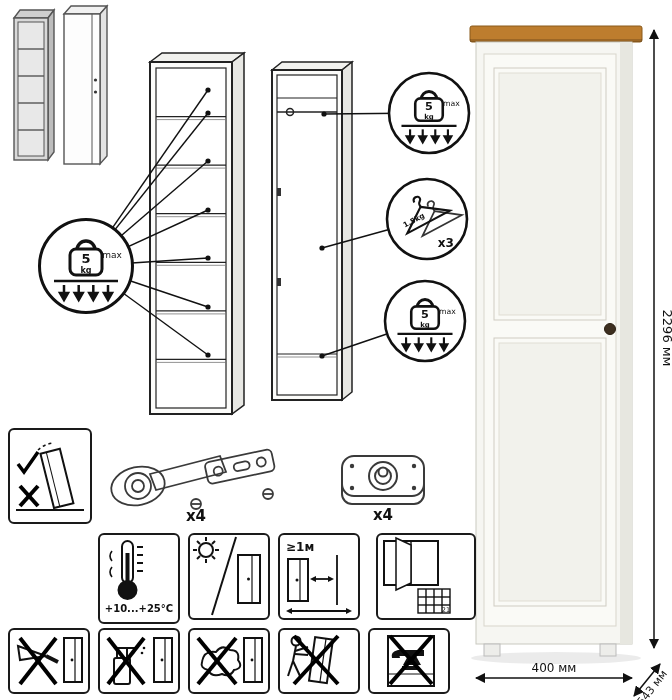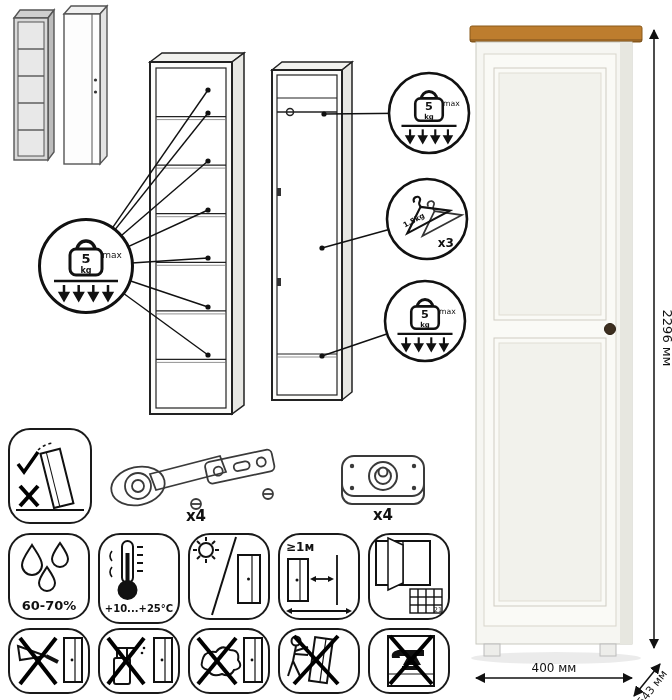--- a/index.html
+++ b/index.html
@@ -1,21 +1,21 @@
 <!DOCTYPE html>
 <html><head>
 <meta charset="utf-8">
 <style>
   html,body{margin:0;padding:0;background:#fff;}
   #sheet{position:relative;width:672px;height:700px;background:#fff;overflow:hidden;
          font-family:"DejaVu Sans",sans-serif;}
   svg{display:block;}
   svg text{font-family:"DejaVu Sans",sans-serif;fill:#111;}
   .abs{position:absolute;}
-  .box{position:absolute;box-sizing:border-box;border:2px solid #1a1a1a;border-radius:22px;background:#fff;}
+  .box{position:absolute;box-sizing:border-box;border:2px solid #1a1a1a;border-radius:6px;background:#fff;}
   .nobox{position:absolute;text-align:right;}
 </style>
 </head>
 <body>
 
 <div id="sheet">
 
   <svg class="abs" style="left:0;top:0" width="672" height="700" viewBox="0 0 672 700">
 
     <defs>
@@ -234,30 +234,20 @@
         <circle cx="34" cy="58" r="2.2" fill="#3a3a3a" stroke="none"></circle>
           <circle cx="96" cy="58" r="2.2" fill="#3a3a3a" stroke="none"></circle>
         <circle cx="65" cy="46" r="14"></circle>
           <circle cx="65" cy="46" r="8"></circle>
           <circle cx="65" cy="42" r="4.5"></circle>
       </g>
       <text x="65" y="90" font-size="15" font-weight="bold" text-anchor="middle" stroke="none" fill="#111">x4</text>
     </svg>
   </div>
 
-  <div class="box" style="left:8px;top:533px;width:82px;height:87px">
-    <svg width="78" height="83" viewBox="0 0 78 83" fill="#fff" stroke="#111" stroke-width="2">
-      <g>
-        <path d="M22,10 C27,18 32,24 32,30 a10,10 0 1 1 -20,0 C12,24 17,18 22,10 Z"></path>
-        <path d="M50,8 C54,14 58,19 58,24 a8,8 0 1 1 -16,0 C42,19 46,14 50,8 Z"></path>
-        <path d="M37,32 C41,38 45,43 45,48 a8,8 0 1 1 -16,0 C29,43 33,38 37,32 Z"></path>
-      </g>
-      <text x="39" y="75" font-size="13" font-weight="bold" text-anchor="middle" stroke="none" fill="#111">60-70%</text>
-    </svg>
-  </div>
 
   <div class="box" style="left:98px;top:533px;width:82px;height:91px">
     <svg width="78" height="83" viewBox="0 0 78 83" fill="#fff" stroke="#111" stroke-width="2">
       <g>
         <rect x="22" y="6" width="11" height="42" rx="5.5"></rect>
         <circle cx="27.5" cy="55" r="9" fill="#111"></circle>
         <line x1="27.5" y1="18" x2="27.5" y2="50" stroke="#111" stroke-width="4"></line>
         <line x1="37" y1="12" x2="43" y2="12"></line>
           <line x1="37" y1="20" x2="43" y2="20"></line>
         <line x1="37" y1="28" x2="43" y2="28"></line>
@@ -306,21 +296,21 @@
         <line x1="57" y1="20" x2="57" y2="70"></line>
       </g>
       <g stroke-width="1.8">
         <line x1="10" y1="76" x2="68" y2="76"></line>
         <polygon points="6,76 12,73 12,79" fill="#111" stroke="none"></polygon>
         <polygon points="72,76 66,73 66,79" fill="#111" stroke="none"></polygon>
       </g>
     </svg>
   </div>
 
-  <div class="box" style="left:368px;top:533px;width:82px;height:87px">
+  <div class="box" style="left:376px;top:533px;width:100px;height:87px">
     <svg width="78" height="83" viewBox="0 0 78 83" fill="none" stroke="#111" stroke-width="2">
       <g>
         <rect x="6" y="6" width="54" height="44" fill="#fff"></rect>
         <line x1="33" y1="6" x2="33" y2="50" stroke-width="1.4"></line>
         <polygon points="33,10 18,3 18,55 33,48" fill="#fff" stroke-width="1.5"></polygon>
       </g>
       <g stroke-width="1.4">
         <rect x="40" y="54" width="32" height="24" fill="#fff"></rect>
         <line x1="48" y1="54" x2="48" y2="78"></line>
           <line x1="56" y1="54" x2="56" y2="78"></line>

